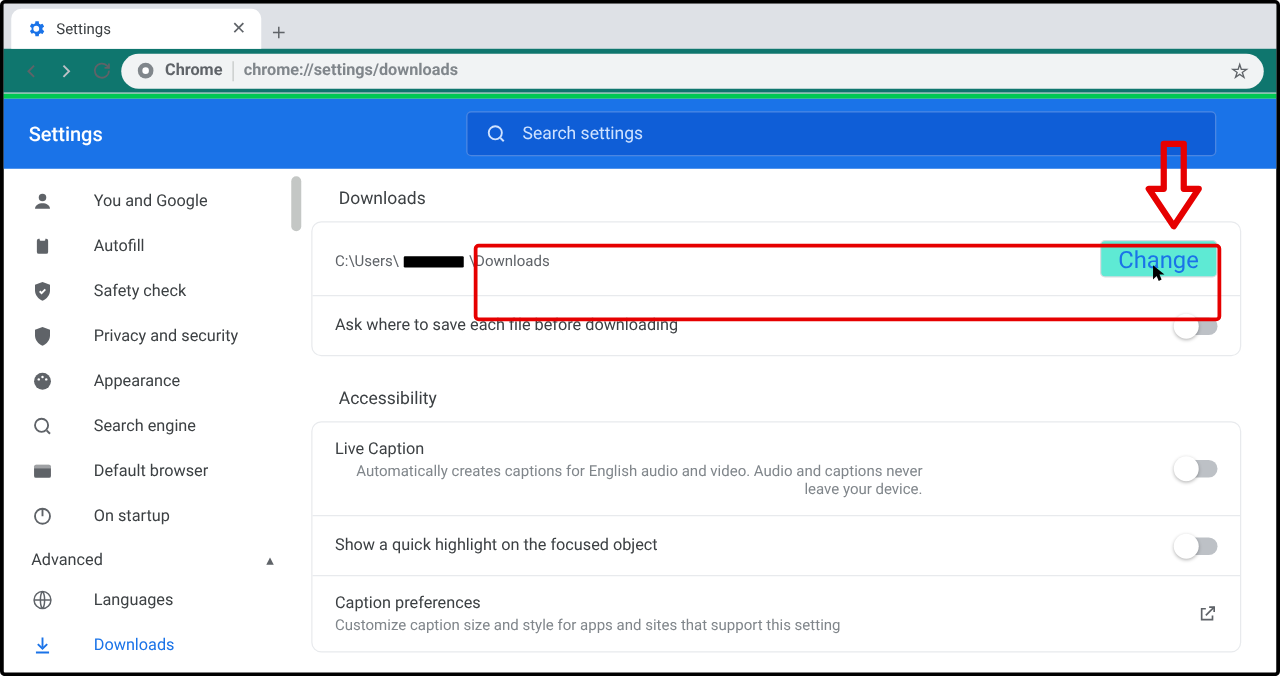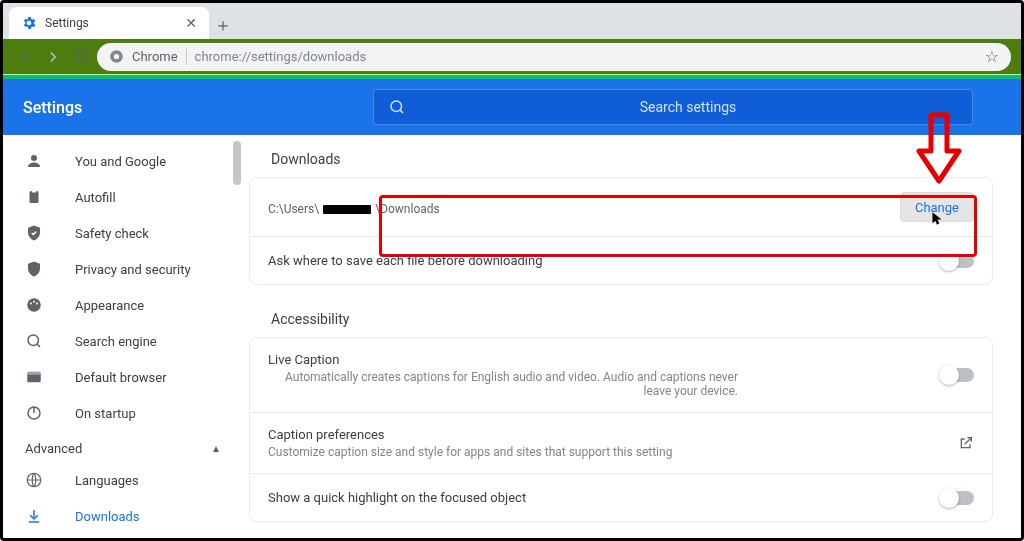--- a/index.html
+++ b/index.html
@@ -8,37 +8,37 @@
 .frame { width: 1024px; height: 541px; border: 3px solid #000; border-radius: 4px; position: relative; background: #fff; }
 
 
 .tab-strip { height: 36px; background: #dee1e6; display: flex; align-items: flex-end; padding-left: 6px; }
 .tab { display: flex; align-items: center; gap: 8px; background: #fff; height: 32px; padding: 0 12px; border-top-left-radius: 8px; border-top-right-radius: 8px; min-width: 200px; font-size: 12px; color: #3c4043; position: relative; }
 .tab .favicon svg { width: 16px; height: 16px; display: block; }
 .tab .close { margin-left: auto; color: #5f6368; font-size: 14px; line-height:1; }
 .newtab { width: 28px; height: 28px; display:flex; align-items:center; justify-content:center; color:#5f6368; font-size:18px; }
 
 
-.toolbar { height: 36px; background: #4d7c0f; display:flex; align-items:center; gap:4px; padding: 0 10px; border-bottom:1px solid #dadce0; }
+.toolbar { height: 36px; background: #0f766e; display:flex; align-items:center; gap:4px; padding: 0 10px; border-bottom:1px solid #dadce0;font-weight:bold; }
 .nav-btn { width:24px; height:24px; display:flex; align-items:center; justify-content:center; color:#5f6368; }
 .nav-btn.disabled { color:#bdc1c6; }
 .omnibox { flex:1; height:28px; background:#f1f3f4; border-radius:14px; display:flex; align-items:center; gap:8px; padding:0 12px; font-size:13px; color:#5f6368; }
 .omnibox .divider { width:1px; height:16px; background:#c4c7c5; }
 .url-sub { color:#80868b; }
 .star { margin-left:6px; color:#5f6368; font-size:16px; }
 
 
 .green-bar { height:4px; background:#00c853; }
 
 
 .app-header { height:56px; background:#1a73e8; color:#fff; display:flex; align-items:center; padding:0 20px; gap:20px; }
 .app-title { font-size:16px; font-weight:500; width:330px; }
 .search-wrap { flex:1; max-width:600px; }
 .search-box { height:36px; background:#0f5ed7; border:1px solid rgba(255,255,255,.25); border-radius:4px; display:flex; align-items:center; gap:12px; padding:0 14px; color:#cfe2ff; }
-.search-box input { background:transparent; border:none; outline:none; color:#bef264; font-size:14px; width:100%;text-align:center; }
+.search-box input { background:transparent; border:none; outline:none; color:#bef264; font-size:14px; width:100%; }
 .search-box input::placeholder { color:#cfe2ff; }
 
 
 .body { display:flex; height: calc(541px - 6px - 36px - 36px - 4px - 56px); position: relative; }
 
 
 .sidebar { width:238px; padding-top:8px; font-size:13px; color:#3c4043; position:relative; }
 .sidebar-scroll { position:absolute; right:0; top:6px; width:8px; height:44px; background:#c4c7c5; border-radius:4px; }
 .side-item { display:flex; align-items:center; gap:32px; height:36px; padding:0 22px; cursor:pointer; }
 .side-item.active { color:#1a73e8; }
@@ -52,21 +52,21 @@
 .section-title { font-size:14px; color:#3c4043; margin:0 0 10px 22px; }
 
 .card { border:1px solid #e8eaed; border-radius:8px; background:#fff; }
 .row { display:flex; align-items:center; justify-content:space-between; padding:14px 18px; min-height:48px; }
 .row + .row { border-top:1px solid #e8eaed; }
 .row .text .primary { font-size:13px; color:#3c4043; }
 .row .text .secondary { font-size:12px; color:#80868b; margin-top:3px;text-align:right; }
 .location-sub { font-size:12px; color:#5f6368; margin-top:4px; display:flex; align-items:center; gap:2px; }
 .redact { display:inline-block; width:48px; height:9px; background:#000; margin:0 2px; vertical-align:middle; border-radius:1px; }
 
-.change-btn { height:30px; padding:0 14px; border:1px solid #dadce0; background:#e5e5e5; color:#1a73e8; font-size:13px; border-radius:4px; cursor:pointer; position:relative; }
+.change-btn { height:30px; padding:0 14px; border:1px solid #dadce0; background:#5eead4; color:#1a73e8; font-size:19px; border-radius:4px; cursor:pointer; position:relative; }
 .cursor-pointer { position:absolute; bottom:-6px; left:50%; transform:translateX(-50%); font-size:14px; color:#000; }
 
 
 .toggle { width:34px; height:14px; background:#bdc1c6; border-radius:7px; position:relative; }
 .toggle .knob { position:absolute; top:-3px; left:-1px; width:20px; height:20px; background:#fff; border-radius:50%; box-shadow:0 1px 3px rgba(0,0,0,.3); }
 
 
 .red-box { position:absolute; border:3px solid #e60000; border-radius:4px; pointer-events:none; }
 
 .red-arrow { position:absolute; pointer-events:none; }
@@ -283,40 +283,40 @@
         <div class="row">
           <div class="text" style="max-width:470px;">
             <div class="primary">Live Caption</div>
             <div class="secondary">Automatically creates captions for English audio and video. Audio and captions never leave your device.</div>
           </div>
           <div class="toggle">
               <div class="knob"></div>
             </div>
         </div>
         <div class="row">
+          <div class="text">
+            <div class="primary">Show a quick highlight on the focused object</div>
+          </div>
+          <div class="toggle">
+              <div class="knob"></div>
+            </div>
+        </div>
+        <div class="row">
           <div class="text" style="max-width:470px;">
             <div class="primary">Caption preferences</div>
             <div class="secondary">Customize caption size and style for apps and sites that support this setting</div>
           </div>
           <span class="launch-icon">
             <svg width="16" height="16" viewBox="0 0 24 24" fill="none" stroke="#5f6368" stroke-width="2">
                 <path d="M14 4h6v6"></path>
                 <path d="M20 4 10 14"></path>
                 <path d="M18 14v5H5V6h5"></path>
               </svg>
           </span>
         </div>
-        <div class="row">
-          <div class="text">
-            <div class="primary">Show a quick highlight on the focused object</div>
-          </div>
-          <div class="toggle">
-              <div class="knob"></div>
-            </div>
-        </div>
       </div>
     </div>
   </div>
 
   <div class="red-box" style="left:376px; top:192px; width:598px; height:62px;"></div>
   <div class="red-arrow" style="left:912px; top:108px;">
     <svg width="48" height="74" viewBox="0 0 48 74">
         <path d="M16 4 H32 V40 H44 L24 70 L4 40 H16 Z" fill="none" stroke="#e60000" stroke-width="5" stroke-linejoin="round"></path>
       </svg>
   </div>

